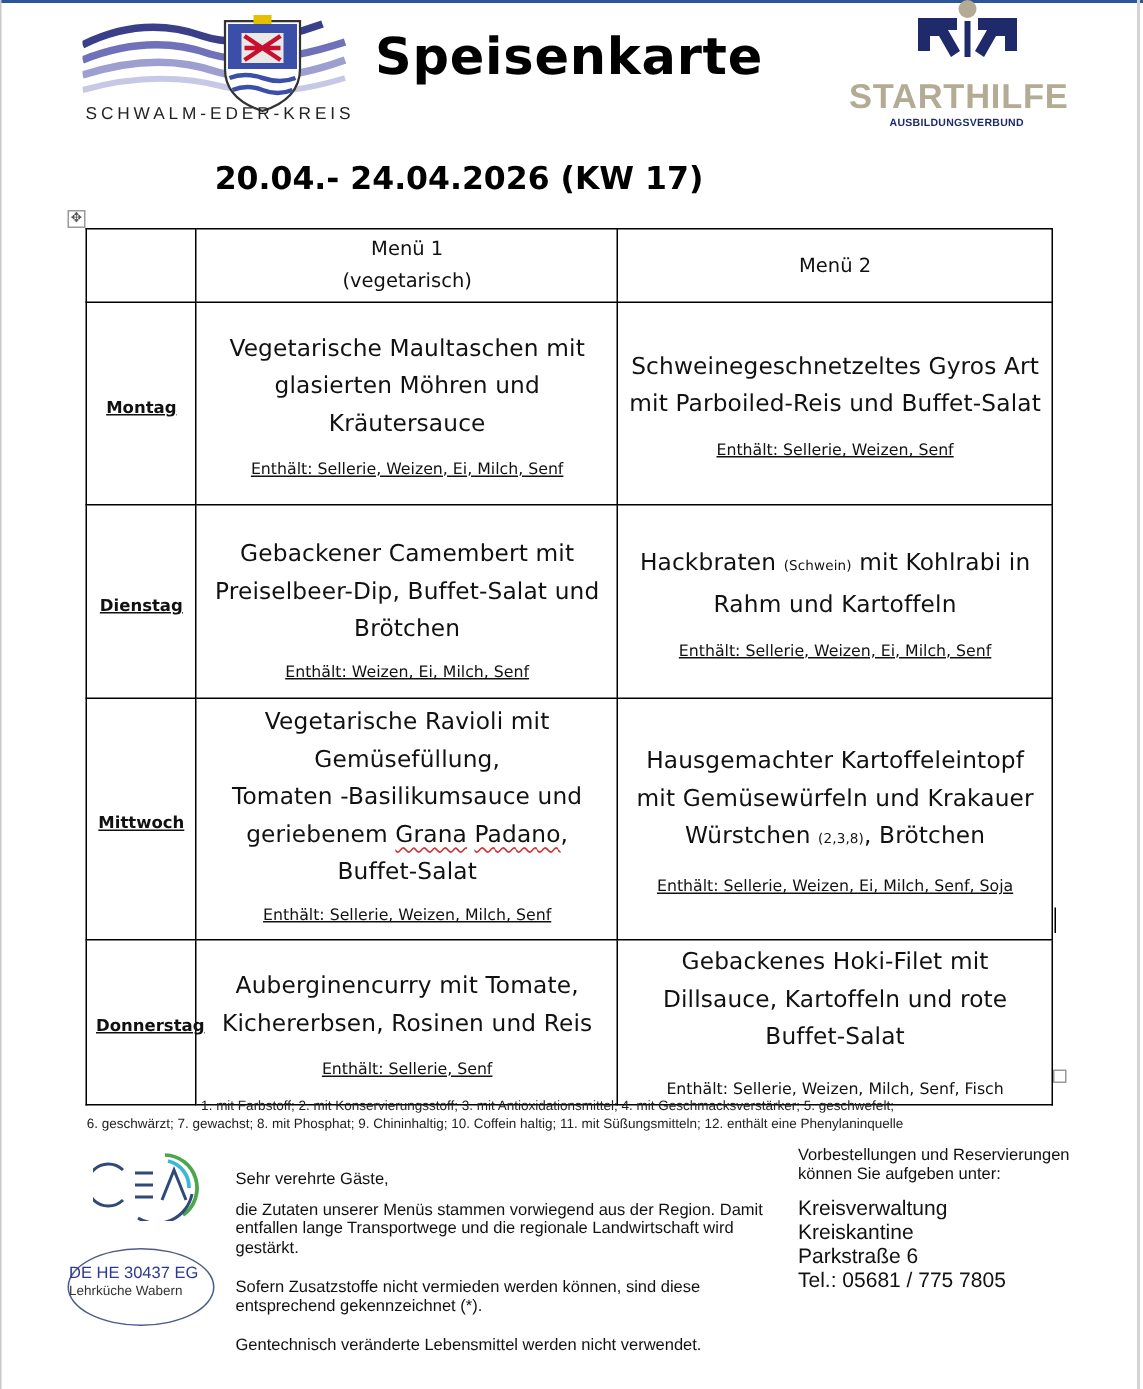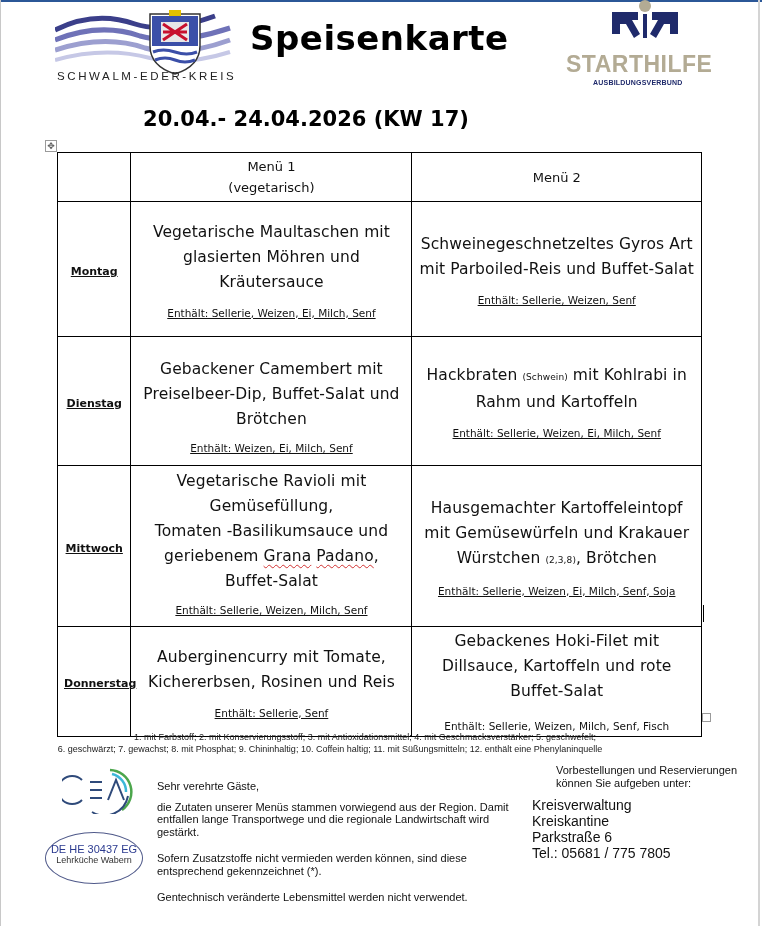--- a/index.html
+++ b/index.html
@@ -50,31 +50,31 @@
   tr.r1 td { height: 134px; }
   tr.r2 td { height: 108px; }
   tr.r3 td { height: 157px; }
   tr.r4 td { height: 107px; }
 
   
   .additives { position: absolute; left: 0; width: 660px; top: 731px; text-align: center;
     font-family: "Liberation Sans", sans-serif; font-size: 9px; line-height: 12px; color: #222; padding-left: 70px; box-sizing: border-box; }
   .cea { position: absolute; left: 62px; top: 766px; width: 72px; height: 48px; }
   .eg-oval { position: absolute; left: 45px; top: 832px; width: 98px; height: 52px; border: 1px solid #505a8a; border-radius: 50%;
-    text-align: center; font-family: "Liberation Sans", sans-serif; box-sizing: border-box; padding-top: 10px; }
+    text-align: left; font-family: "Liberation Sans", sans-serif; box-sizing: border-box; padding-top: 10px; }
   .eg-line1 { font-size: 11px; color: #2b3a8f; }
   .eg-line2 { font-size: 9px; color: #333; }
 
   .guests { position: absolute; left: 157px; top: 780px; width: 370px; font-family: "Liberation Sans", sans-serif;
     font-size: 11px; line-height: 12.5px; color: #111; }
   .guests p { margin: 0 0 6px 0; }
   .guests .gap { margin-bottom: 14px; }
 
   .contact { position: absolute; left: 532px; top: 764px; width: 220px; font-family: "Liberation Sans", sans-serif; color: #111; }
-  .contact .intro { font-size: 11px; line-height: 12.5px; margin-bottom: 8px; margin-left: 24px; }
+  .contact .intro { font-size: 11px; line-height: 12.5px; margin-bottom: 8px; }
   .contact .addr { font-size: 14px; line-height: 16px; margin-bottom: 6px; }
   .contact .links { font-size: 11px; line-height: 12.5px; }
 </style>
 </head>
 <body>
 
 <div class="topbar"></div>
 <div class="leftedge"></div>
 <div class="rightedge"></div>
 

